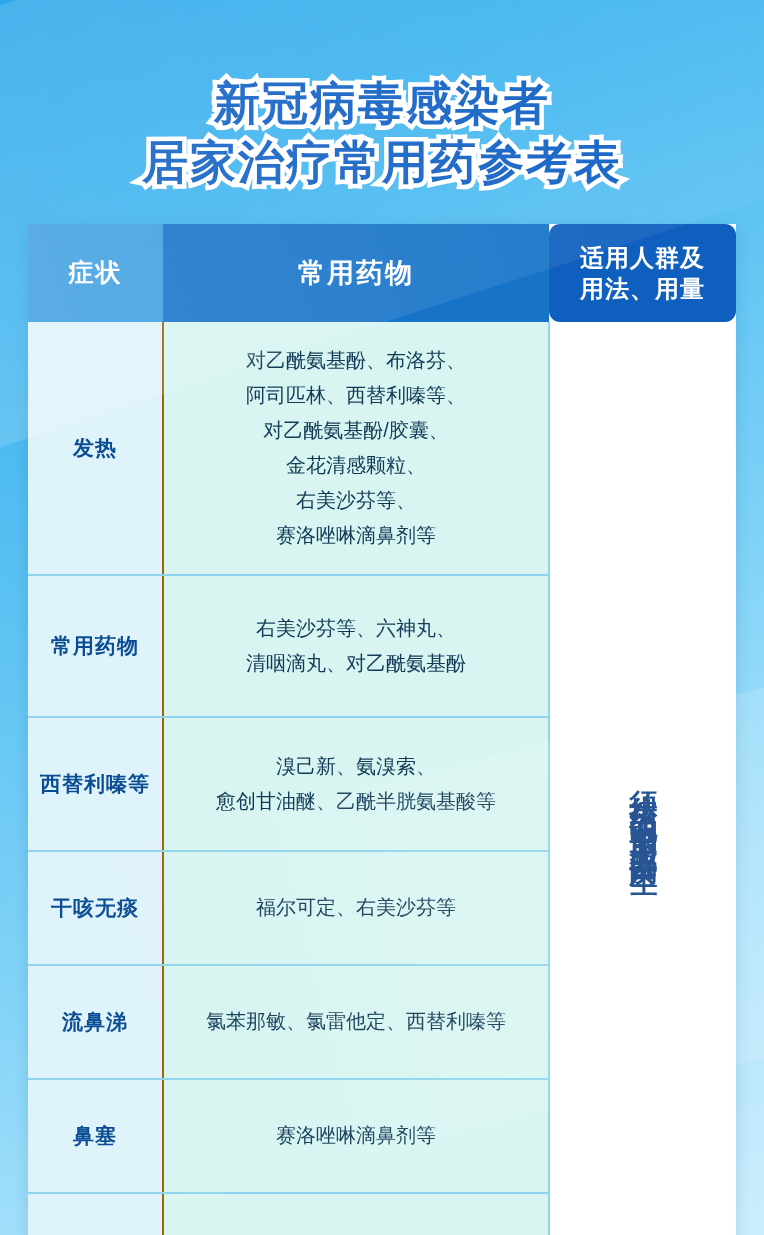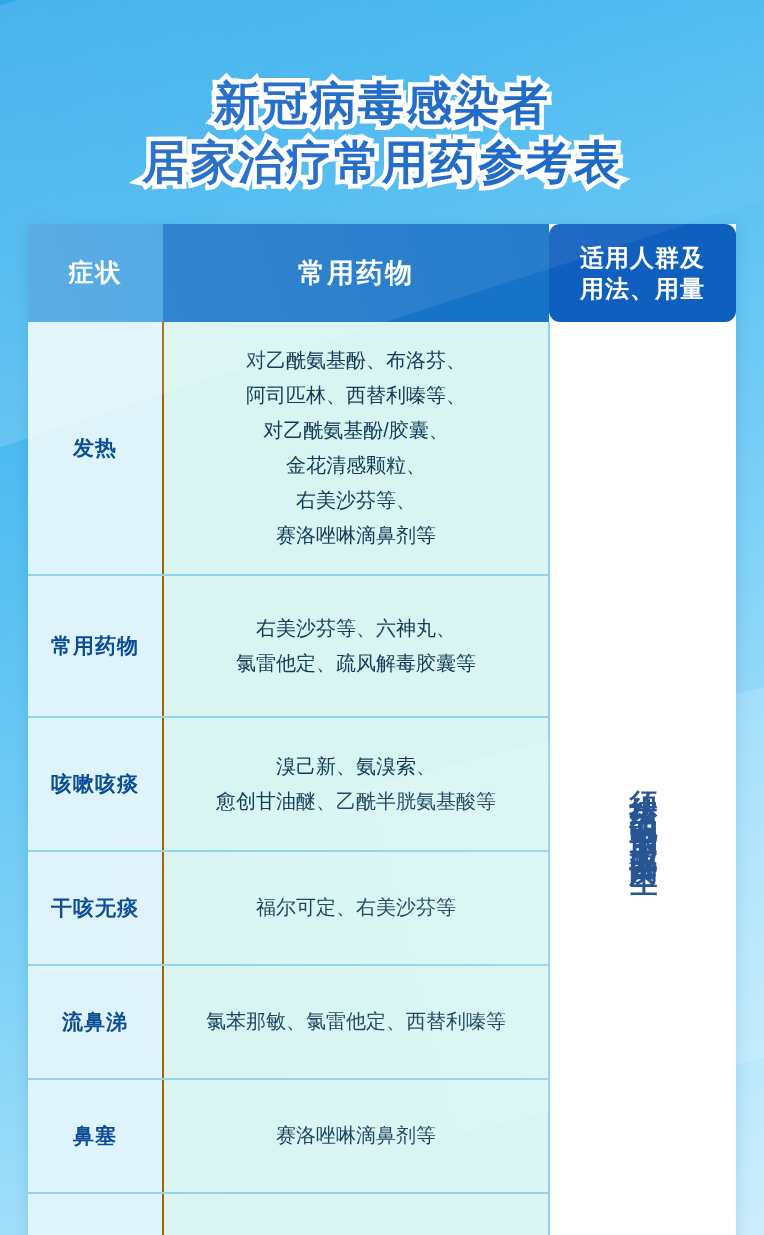--- a/index.html
+++ b/index.html
@@ -191,25 +191,25 @@
             <span class="dl">赛洛唑啉滴鼻剂等</span>
           </td>
           <td class="usage" rowspan="7">
             <span class="usage-vert">须按药品说明书服用或咨询医生</span>
           </td>
         </tr>
         <tr class="r2">
           <td class="sym">常用药物</td>
           <td class="drug">
             <span class="dl">右美沙芬等、六神丸、</span>
-            <span class="dl">氯雷他定、疏风解毒胶囊等</span>
+            <span class="dl">清咽滴丸、对乙酰氨基酚</span>
           </td>
         </tr>
         <tr class="r3">
-          <td class="sym">咳嗽咳痰</td>
+          <td class="sym">西替利嗪等</td>
           <td class="drug">
             <span class="dl">溴己新、氨溴索、</span>
             <span class="dl">愈创甘油醚、乙酰半胱氨基酸等</span>
           </td>
         </tr>
         <tr class="r4">
           <td class="sym">干咳无痰</td>
           <td class="drug">
             <span class="dl">福尔可定、右美沙芬等</span>
           </td>

